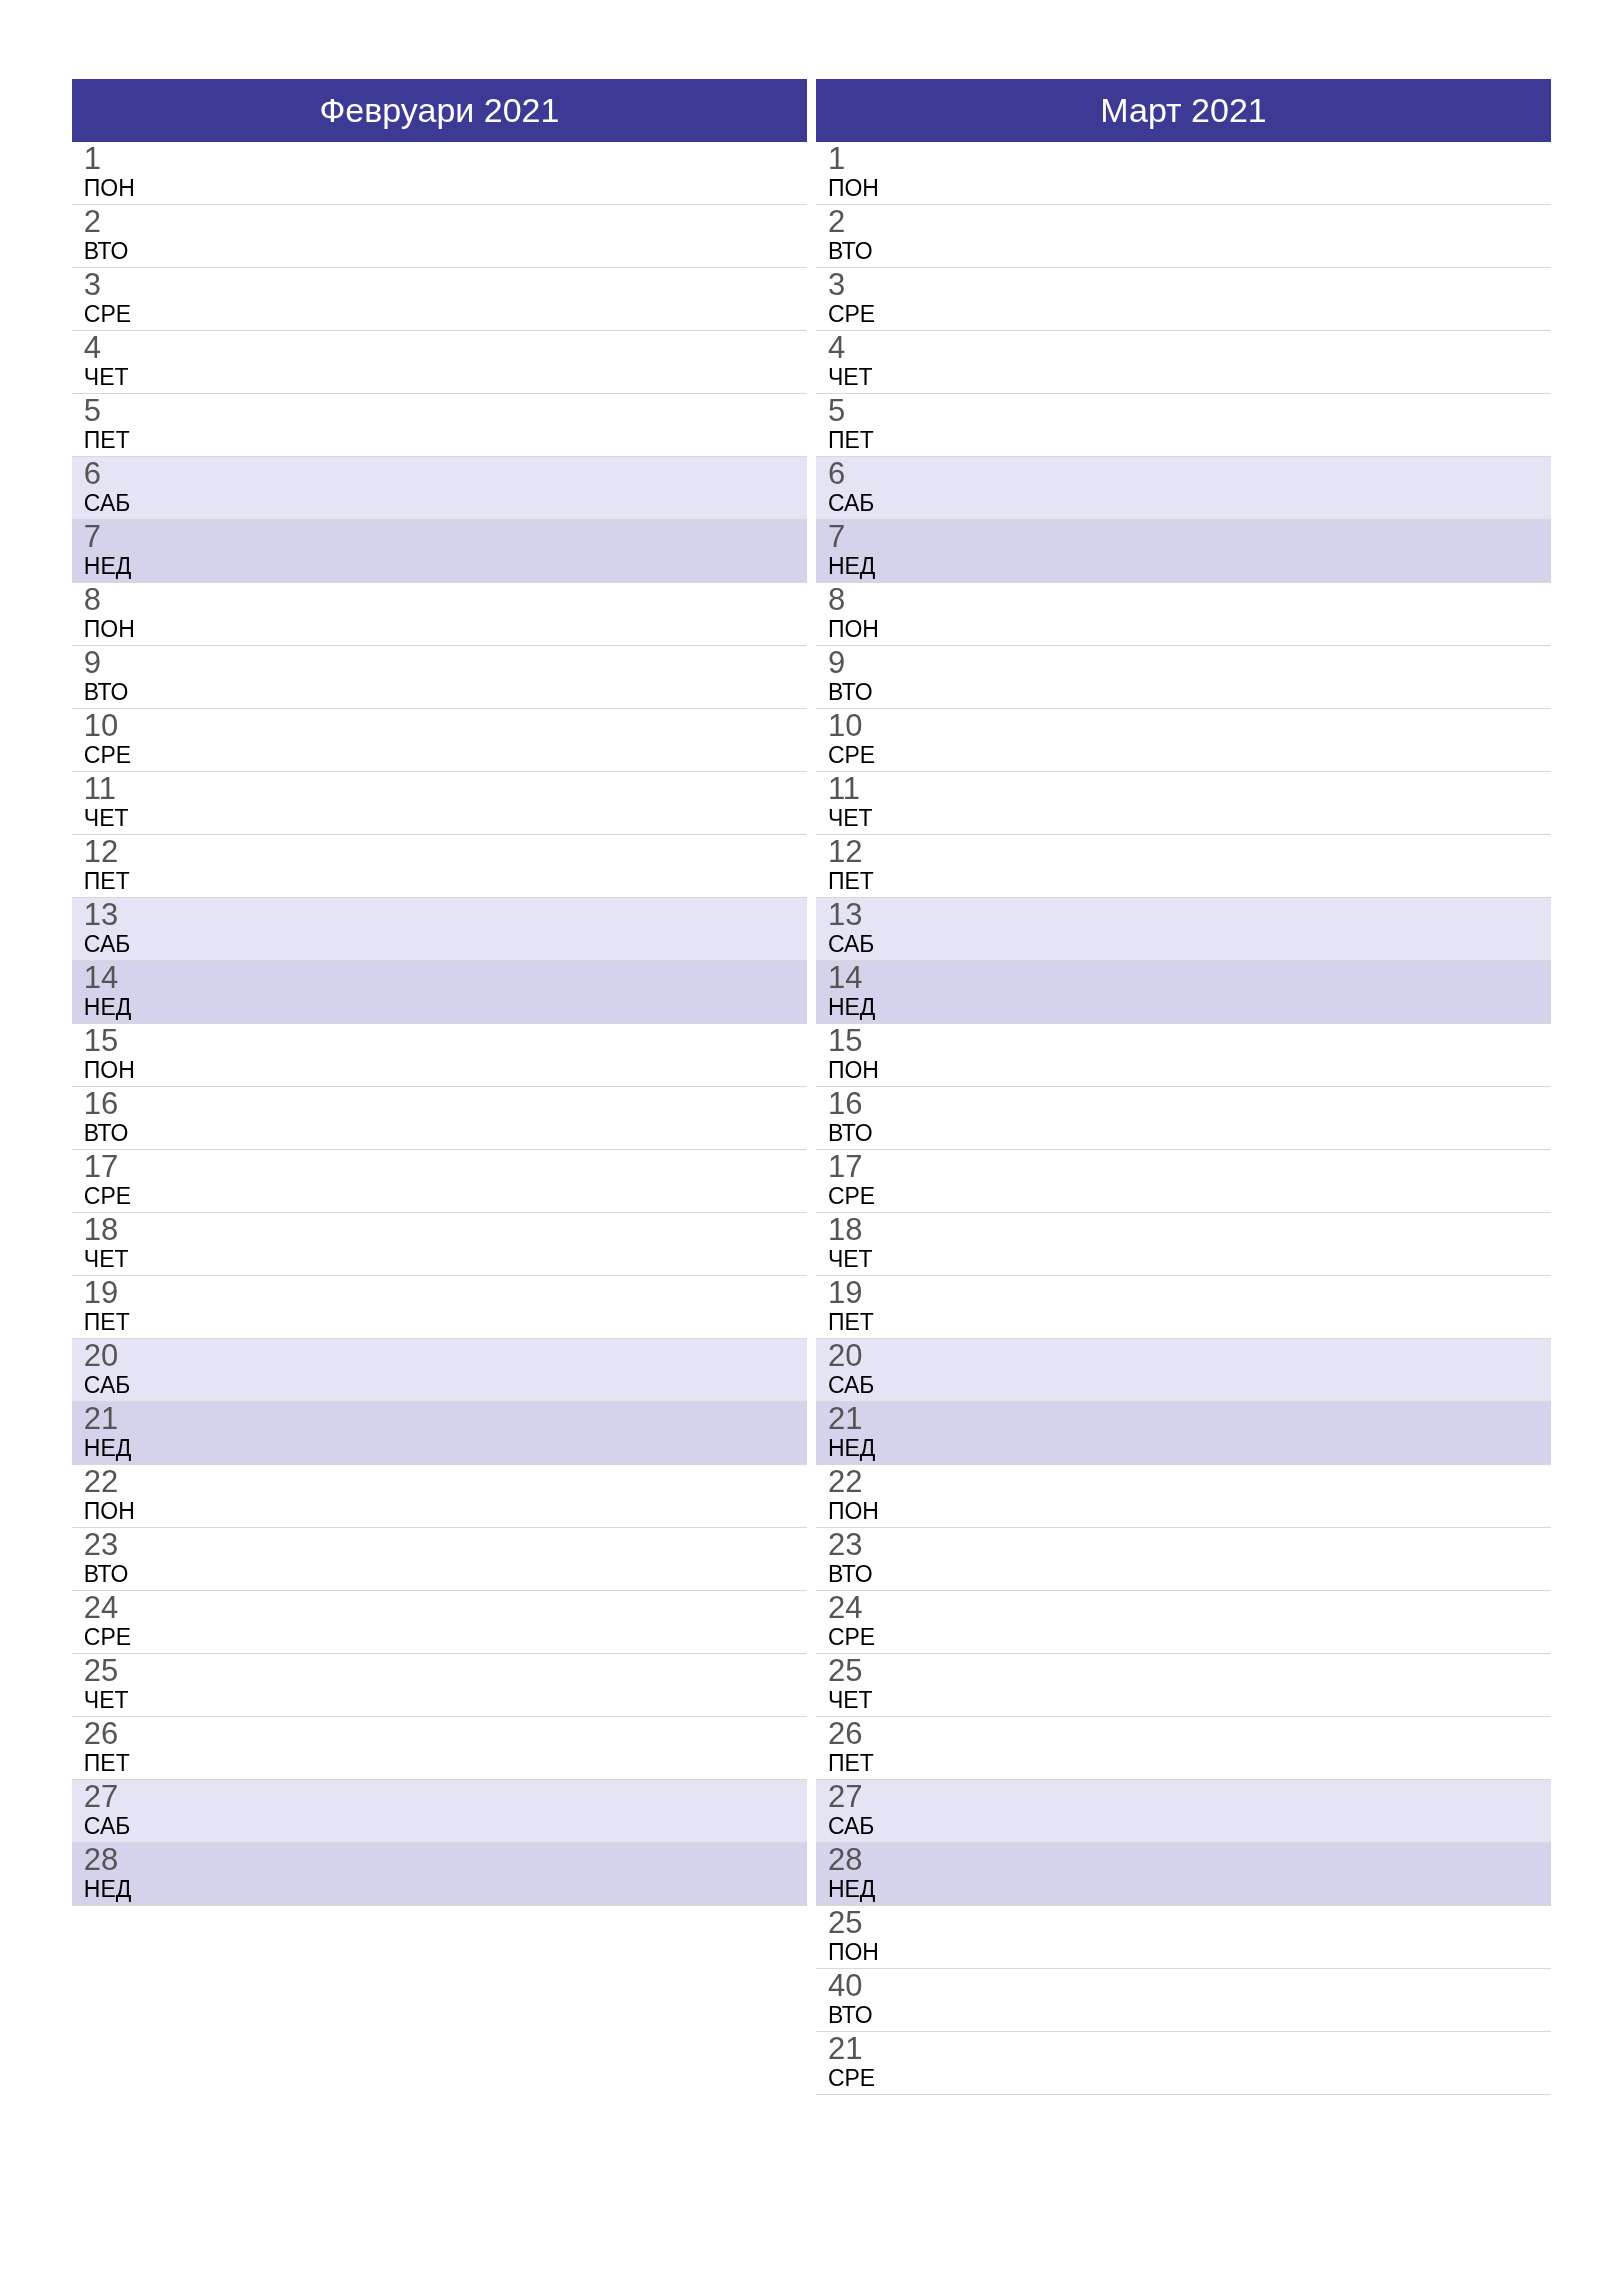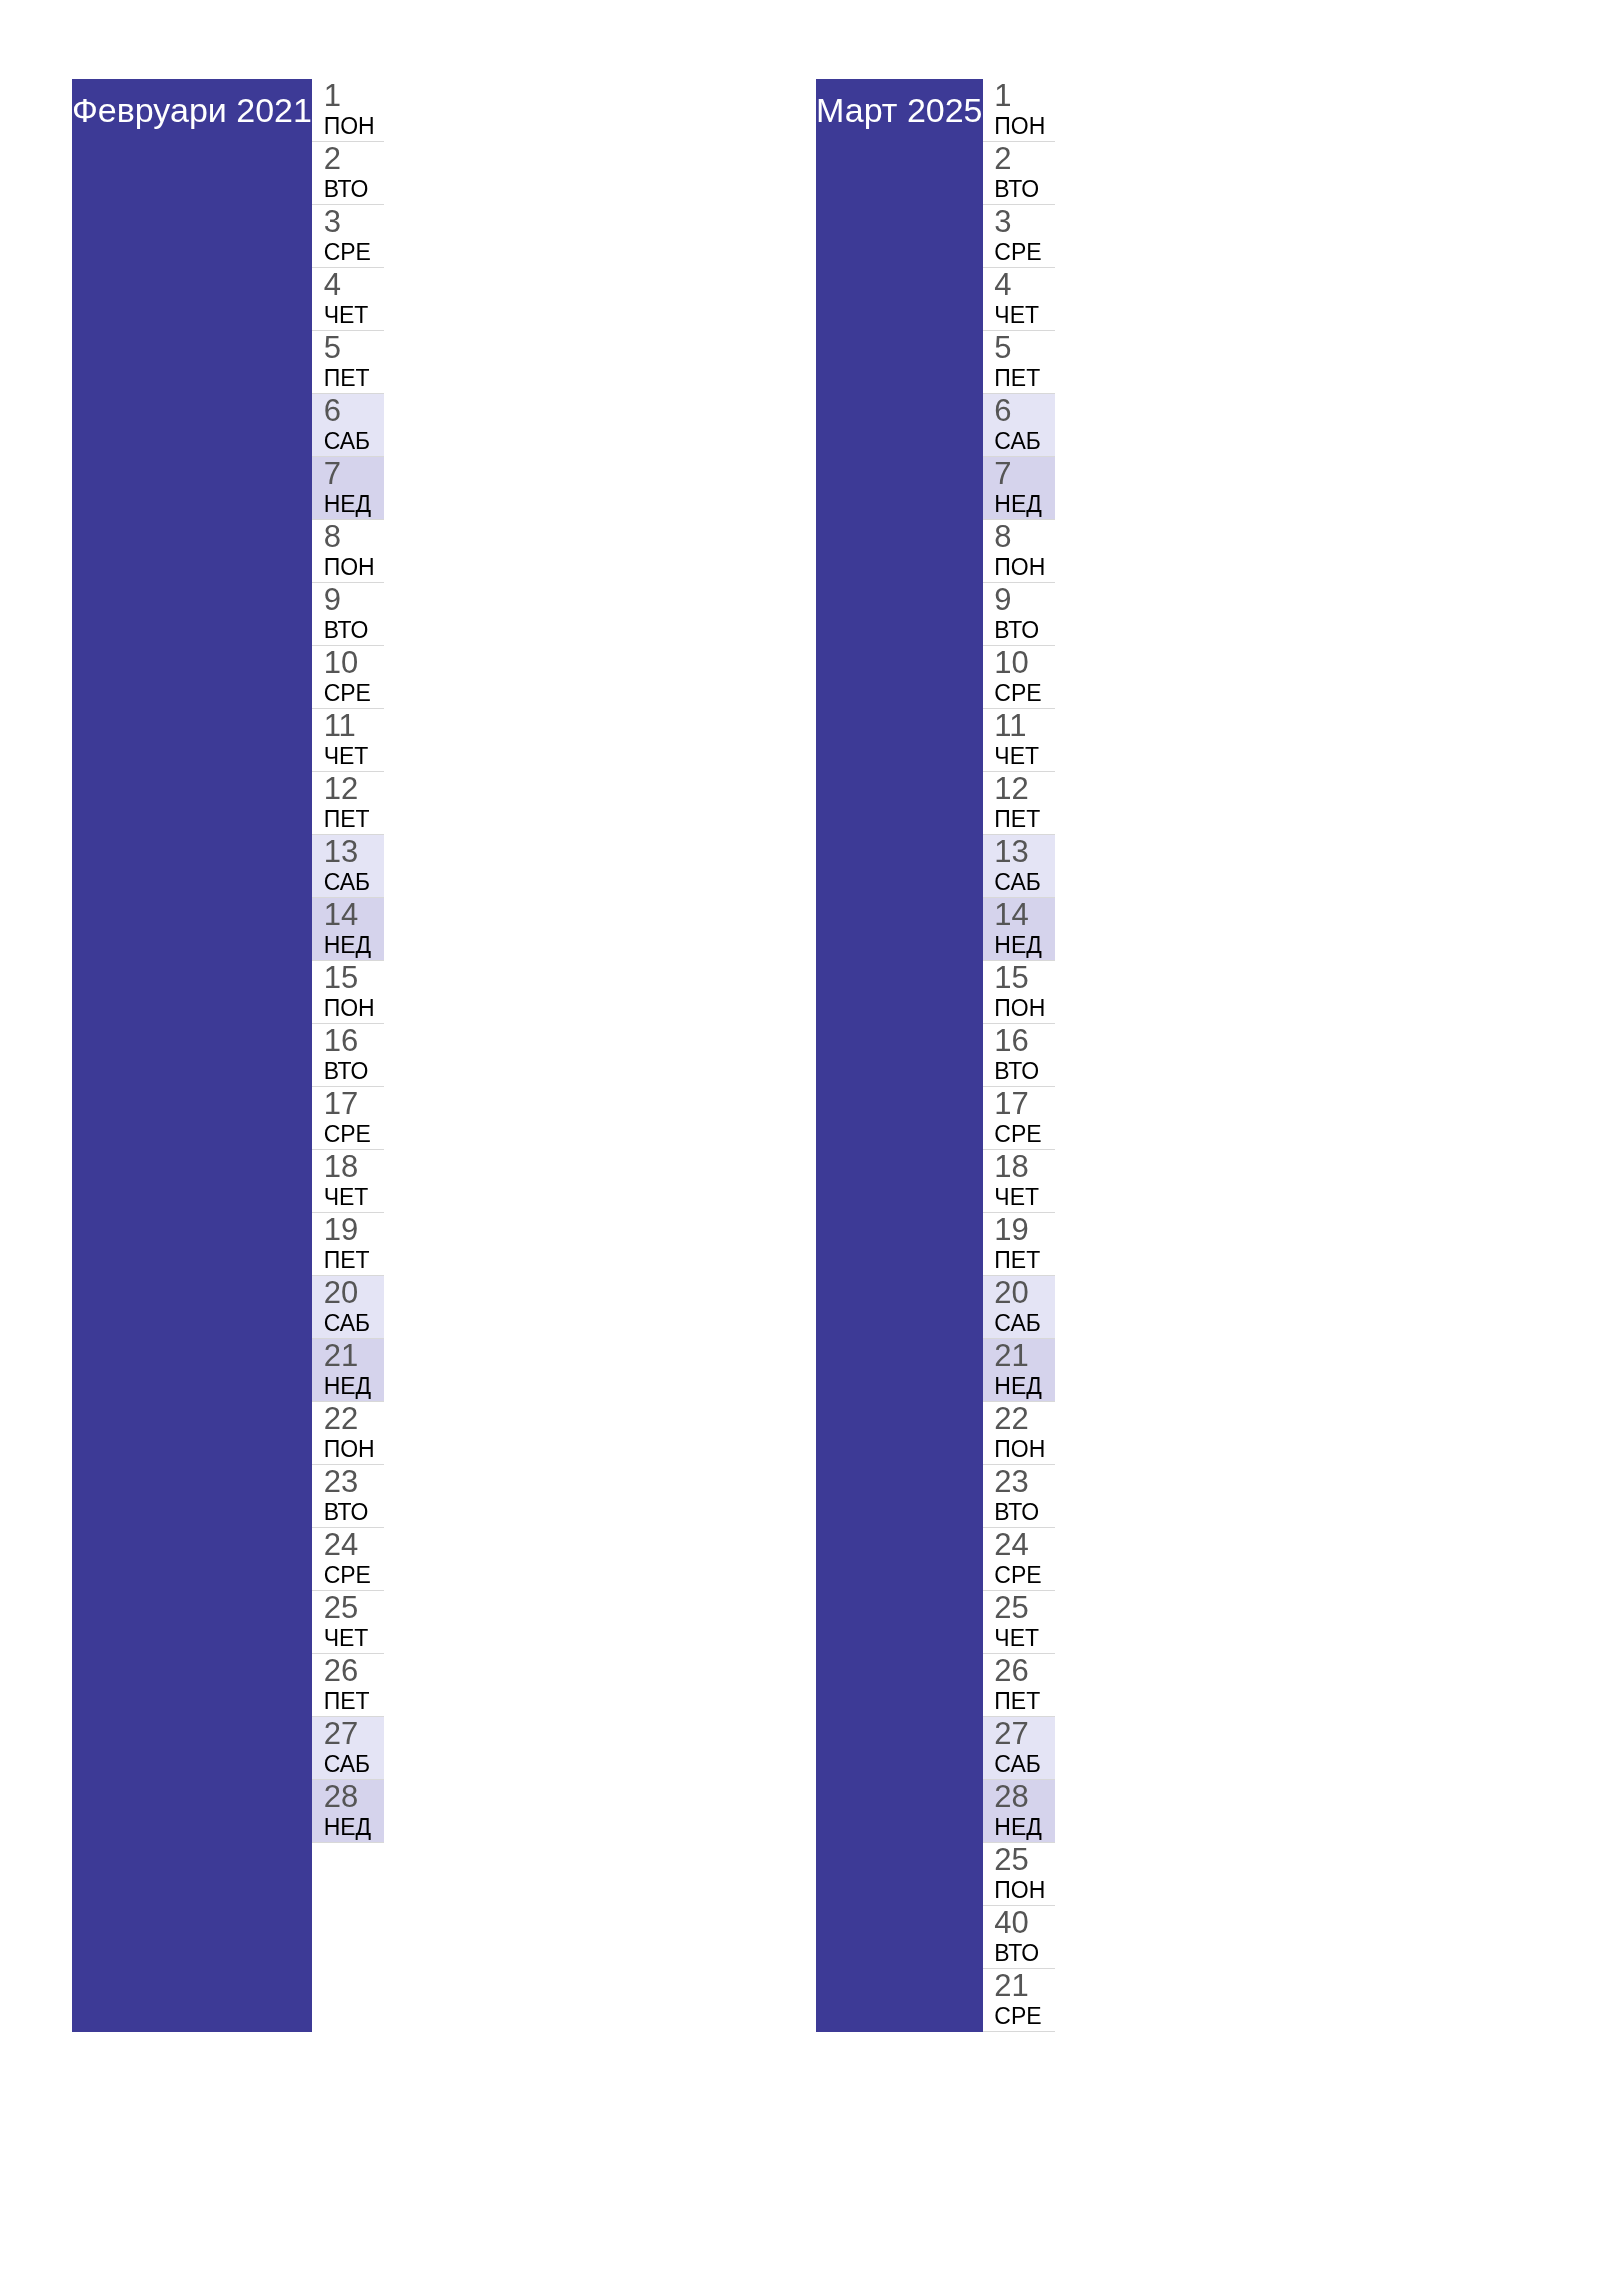--- a/index.html
+++ b/index.html
@@ -15,21 +15,21 @@
     padding: 79px 72px;
   }
   .container {
     display: flex;
     gap: 9.2px;
     width: 100%;
   }
   .month-col {
     flex: 1;
     display: flex;
-    flex-direction: row;
+    flex-direction: column;
   }
   .month-header {
     background: #3d3a96;
     color: #ffffff;
     text-align: center;
     font-size: 34px;
     font-weight: 400;
     padding: 11.8px 0;
   }
   .day-row {
@@ -297,21 +297,21 @@
           <div class="day-left">
             <div class="day-num">28</div>
             <div class="day-name">НЕД</div>
           </div>
           <div class="day-space"></div>
         </div>
       </div>
   </div>
 
   <div class="month-col">
-    <div class="month-header">Март 2025</div>
+    <div class="month-header">Март 2021</div>
     <div id="days-1">
         <div class="day-row">
           <div class="day-left">
             <div class="day-num">1</div>
             <div class="day-name">ПОН</div>
           </div>
           <div class="day-space"></div>
         </div>
         <div class="day-row">
           <div class="day-left">

